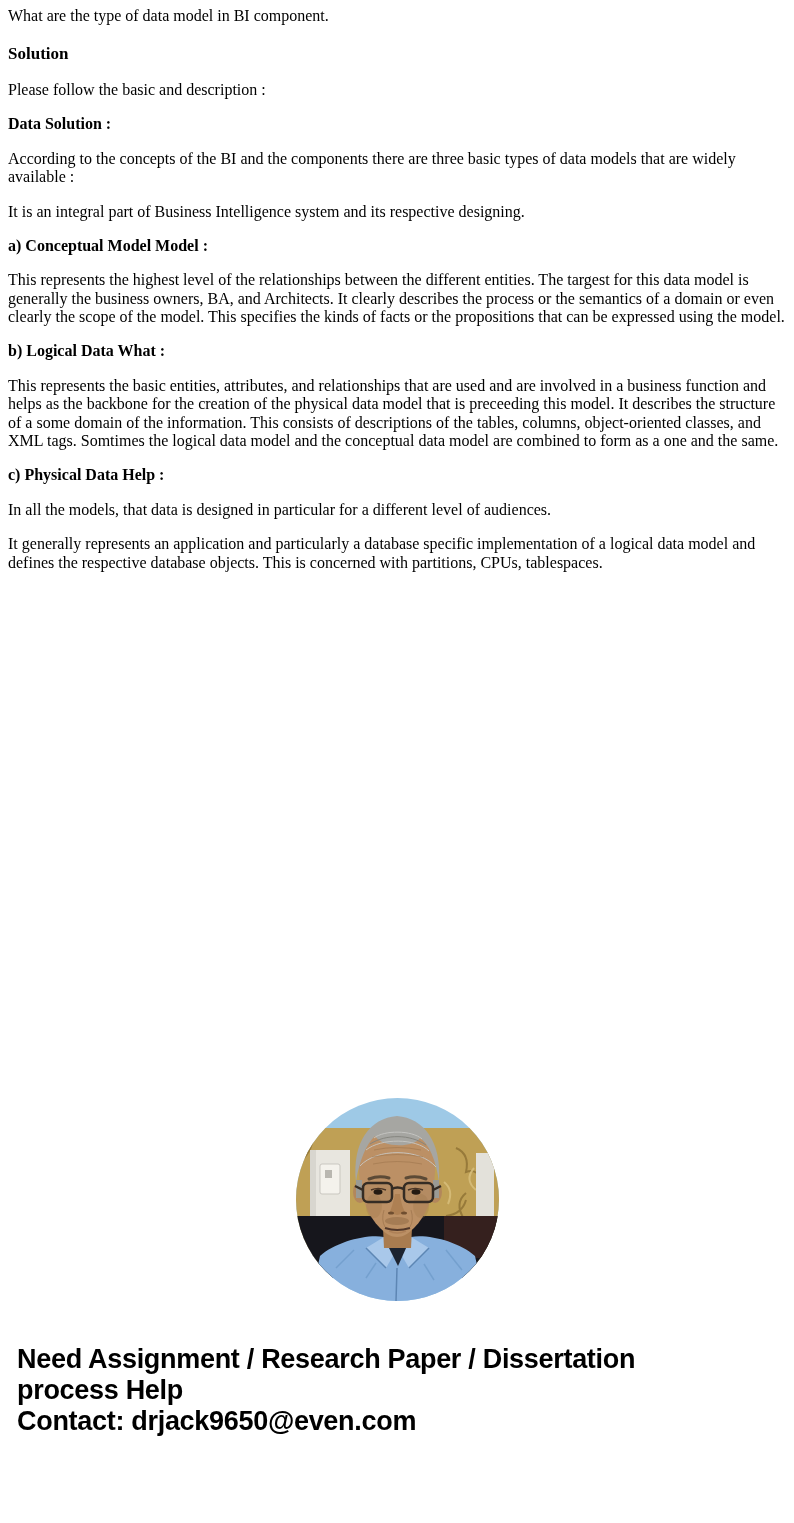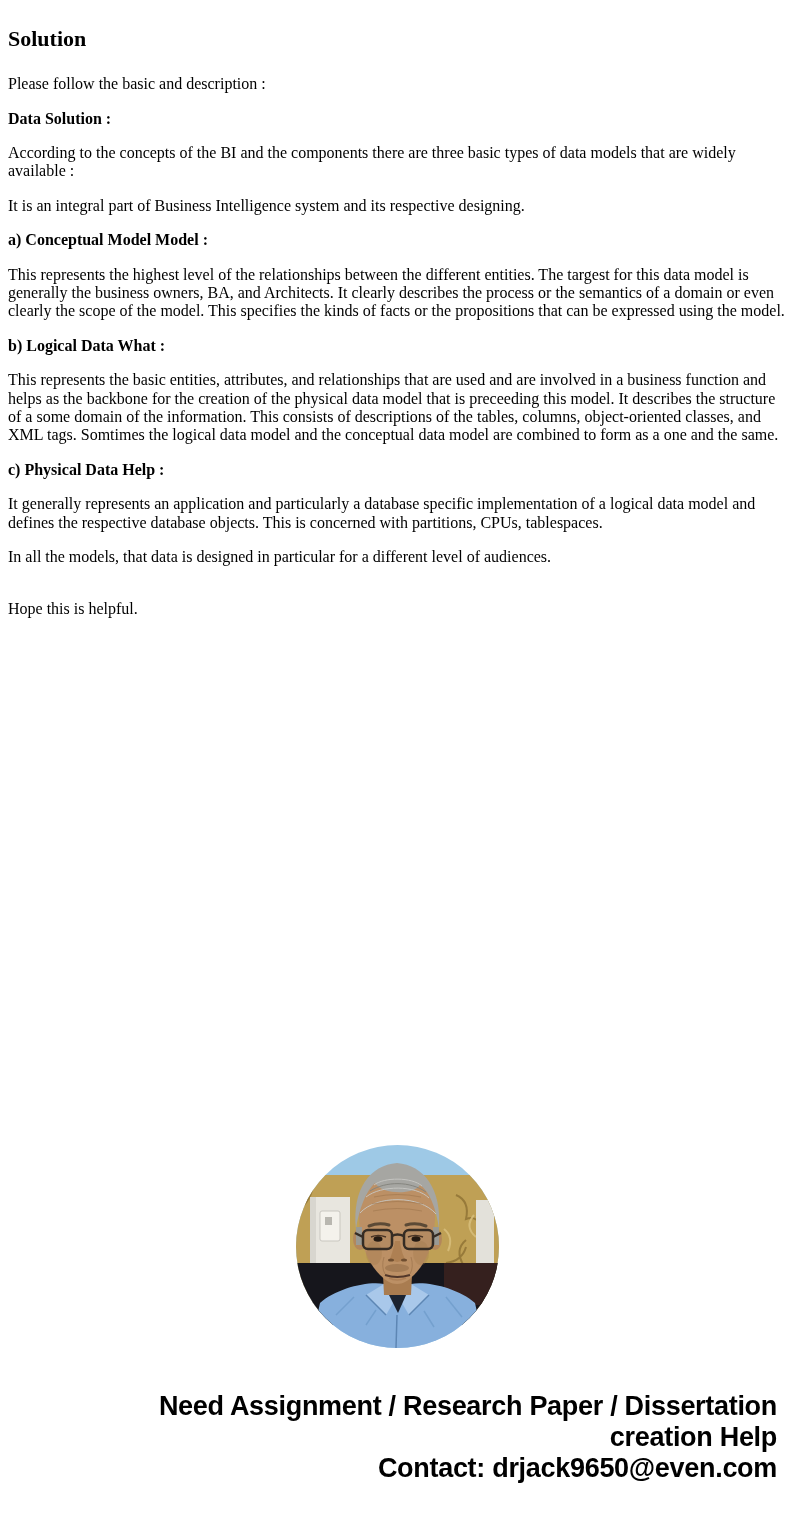--- a/index.html
+++ b/index.html
@@ -7,54 +7,54 @@
     width: 794px; height: 1523px; overflow: hidden;
     font-family: "Liberation Serif", serif;
     color: #000000;
   }
   .doc { padding: 7px 8px 0 8px; }
   .doc p {
     font-size: 16px; line-height: 1.15; margin: 16px 0;
   }
   .doc p.first { margin-top: 0; }
   .doc h3 {
-    font-size: 22px; font-weight: 700; line-height: 1.15;
-    margin: 19px 0 24px 0;
+    font-size: 17px; font-weight: 700; line-height: 1.15;
+    margin: 19px 0 17px 0;
   }
   .doc p.b { font-weight: 700; }
   .doc p.closing { margin-top: 34px; }
   .avatar-wrap {
     width: 203px; height: 203px; margin: 526px auto 0 auto;
   }
   .avatar-wrap svg { display: block; width: 203px; height: 203px; }
   .footer {
     margin: 43px auto 0 auto; width: 760px;
-    text-align: right;
+    text-align: left;
     font-family: "Liberation Sans", sans-serif;
     font-weight: 700; font-size: 27px; line-height: 31px;
     letter-spacing: -0.3px; color: #000000;
   }
 </style>
 </head>
 <body>
 
 <div class="doc">
+  <p class="first">What are the type of data model in BI component.</p>
   <h3>Solution</h3>
   <p>Please follow the basic and description :</p>
   <p class="b">Data Solution :</p>
   <p>According to the concepts of the BI and the components there are three basic types of data models that are widely available :</p>
   <p>It is an integral part of Business Intelligence system and its respective designing.</p>
   <p class="b">a) Conceptual Model Model :</p>
   <p>This represents the highest level of the relationships between the different entities. The targest for this data model is generally the business owners, BA, and Architects. It clearly describes the process or the semantics of a domain or even clearly the scope of the model. This specifies the kinds of facts or the propositions that can be expressed using the model.</p>
   <p class="b">b) Logical Data What :</p>
   <p>This represents the basic entities, attributes, and relationships that are used and are involved in a business function and helps as the backbone for the creation of the physical data model that is preceeding this model. It describes the structure of a some domain of the information. This consists of descriptions of the tables, columns, object-oriented classes, and XML tags. Somtimes the logical data model and the conceptual data model are combined to form as a one and the same.</p>
   <p class="b">c) Physical Data Help :</p>
+  <p>In all the models, that data is designed in particular for a different level of audiences.</p>
   <p>It generally represents an application and particularly a database specific implementation of a logical data model and defines the respective database objects. This is concerned with partitions, CPUs, tablespaces.</p>
-  <p>In all the models, that data is designed in particular for a different level of audiences.</p>
-  <p class="closing">Hope this is helpful.</p>
 
   <div class="avatar-wrap">
     <svg viewBox="0 0 203 203" role="img" aria-label="Elderly man with gray combed-back hair and rectangular glasses wearing a light blue collared shirt, in front of a gold patterned wall">
       <defs>
         <clipPath id="cp">
             <circle cx="101.5" cy="101.5" r="101.5"></circle>
           </clipPath>
       </defs>
       <g clip-path="url(#cp)">
 
@@ -119,16 +119,16 @@
         <ellipse cx="101" cy="123" rx="12" ry="4" fill="#96704a" opacity="0.6"></ellipse>
         <path d="M 89,130 Q 101,134 114,130" stroke="#53382a" stroke-width="2.2" fill="none"></path>
         <path d="M 93,133 Q 101,137 110,133" stroke="#a5764f" stroke-width="1.5" fill="none" opacity="0.6"></path>
         <path d="M 88,112 Q 85,122 89,129 M 115,112 Q 118,122 114,129" stroke="#97704a" stroke-width="1" fill="none" opacity="0.6"></path>
       </g>
     </svg>
   </div>
 
   <div class="footer">
     <div>Need Assignment / Research Paper / Dissertation</div>
-    <div>creation Help</div>
+    <div>process Help</div>
     <div>Contact: drjack9650@even.com</div>
   </div>
 </div>
 
 </body></html>

